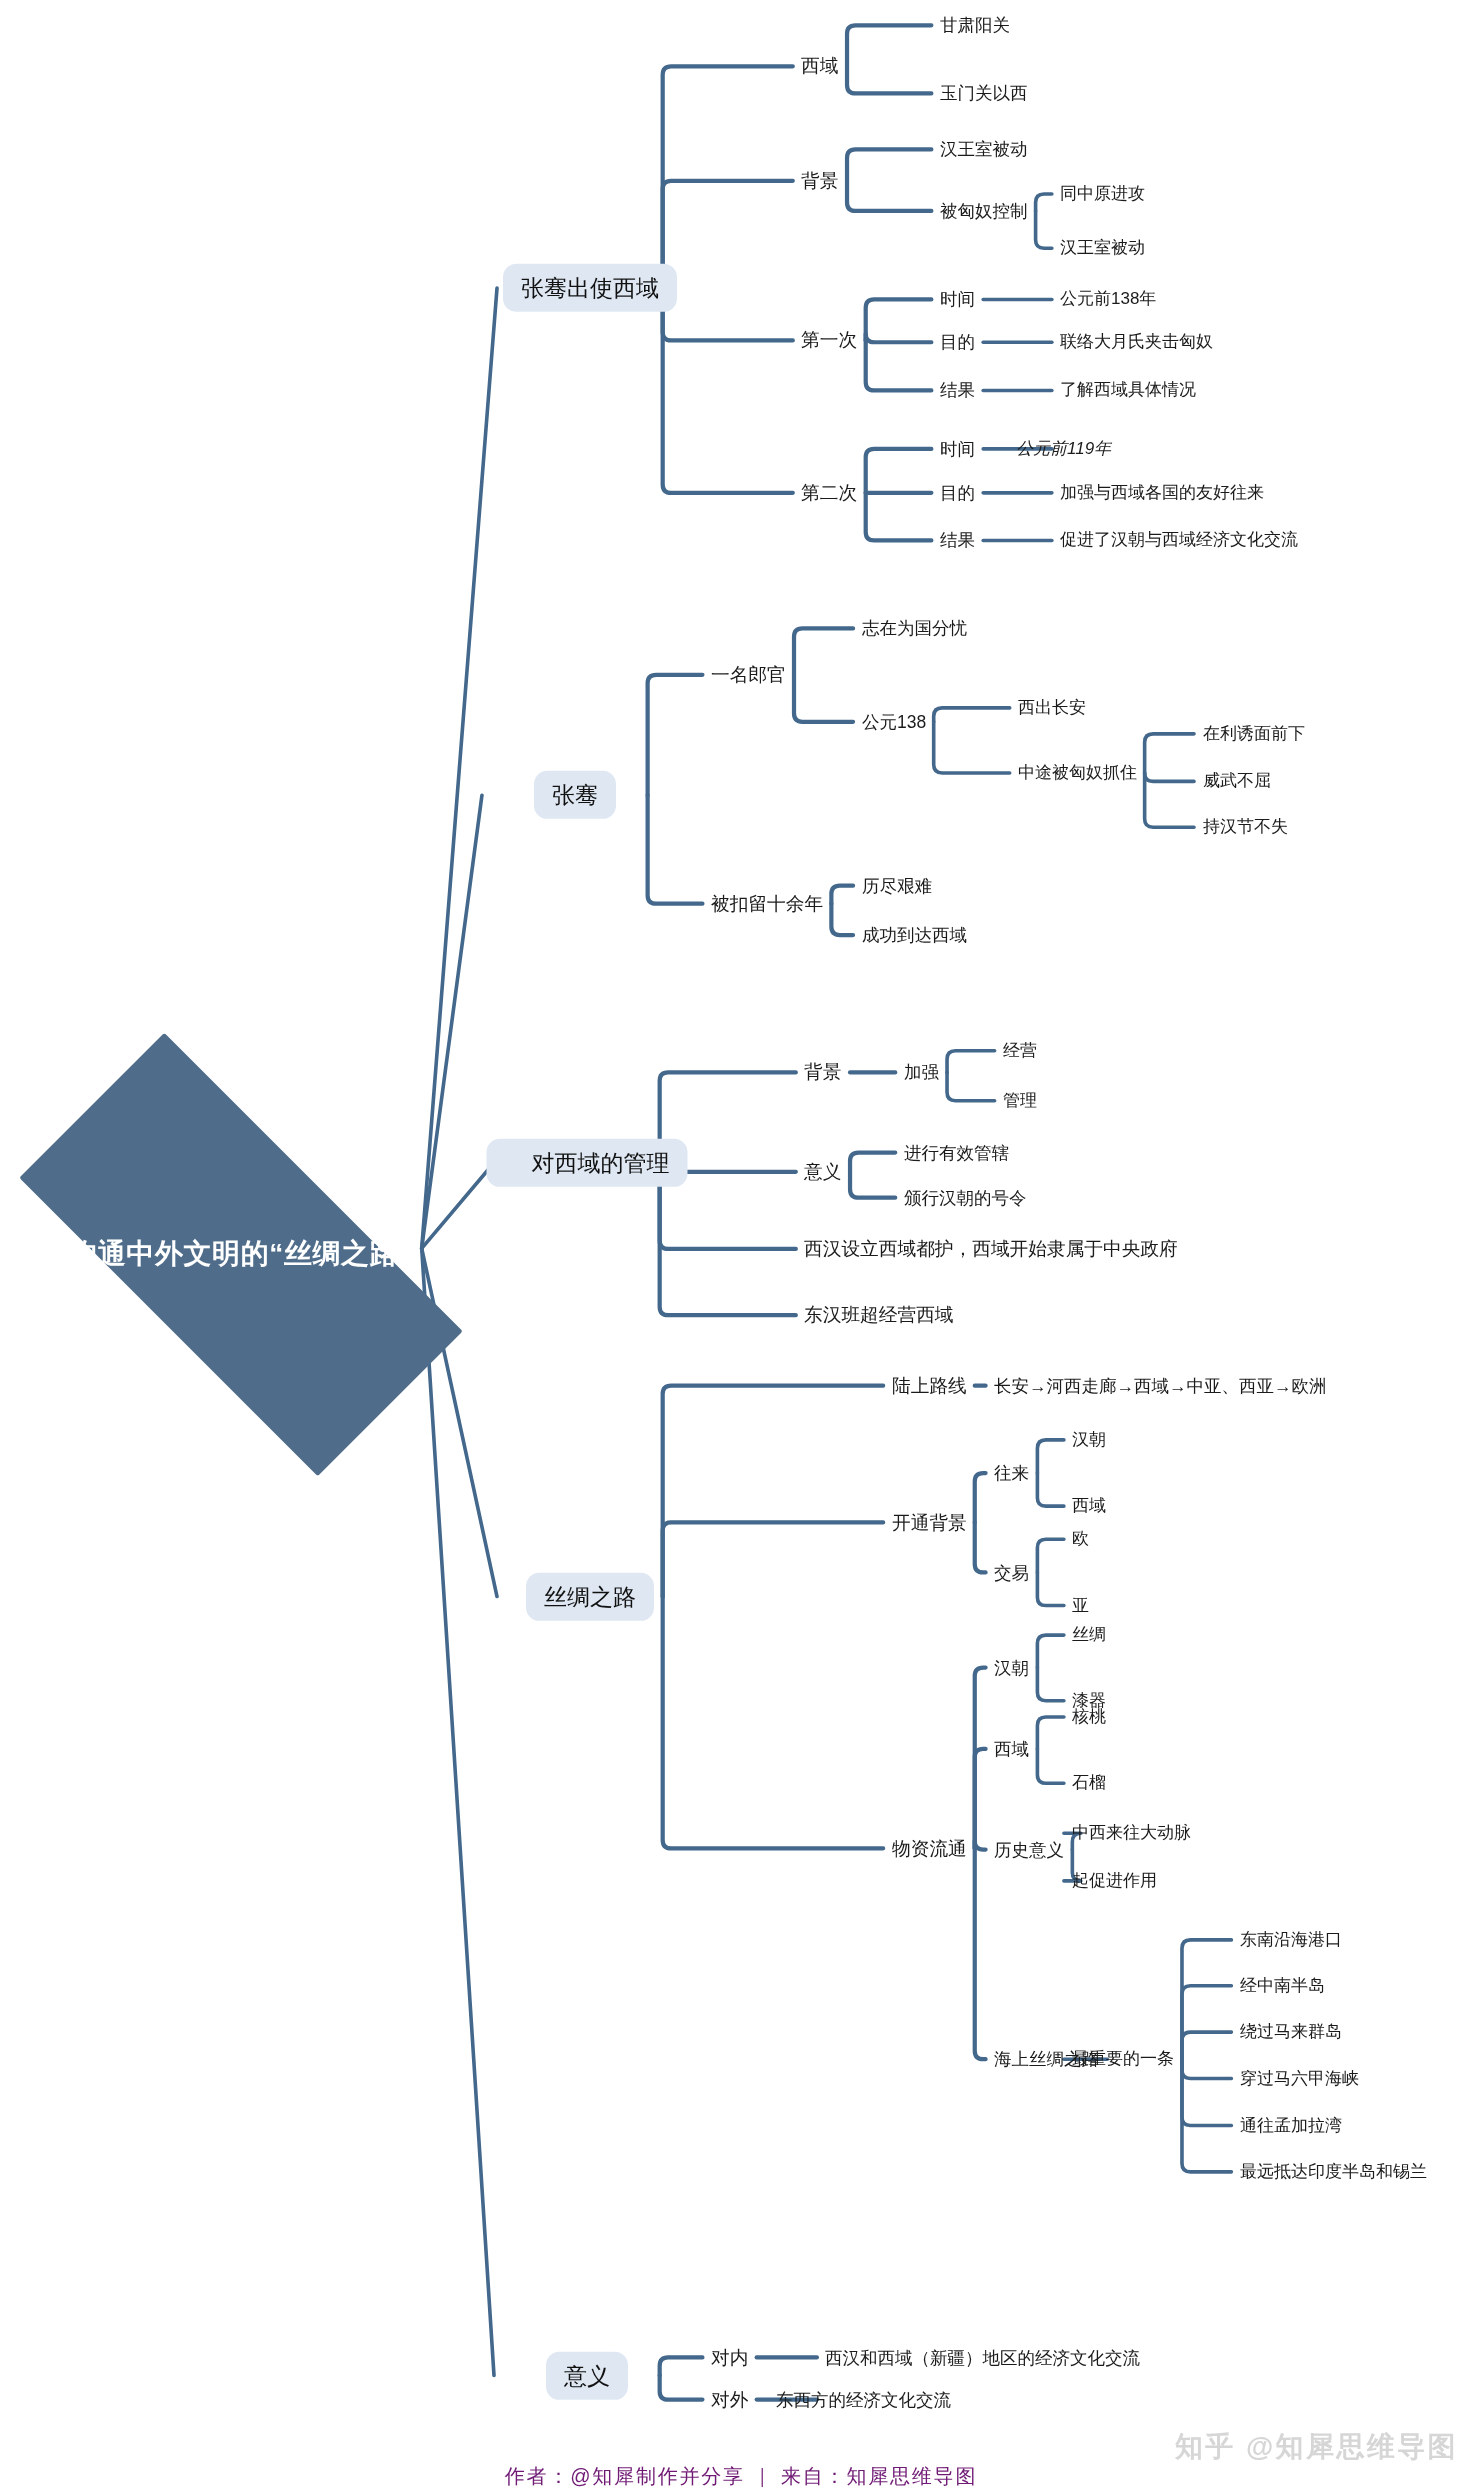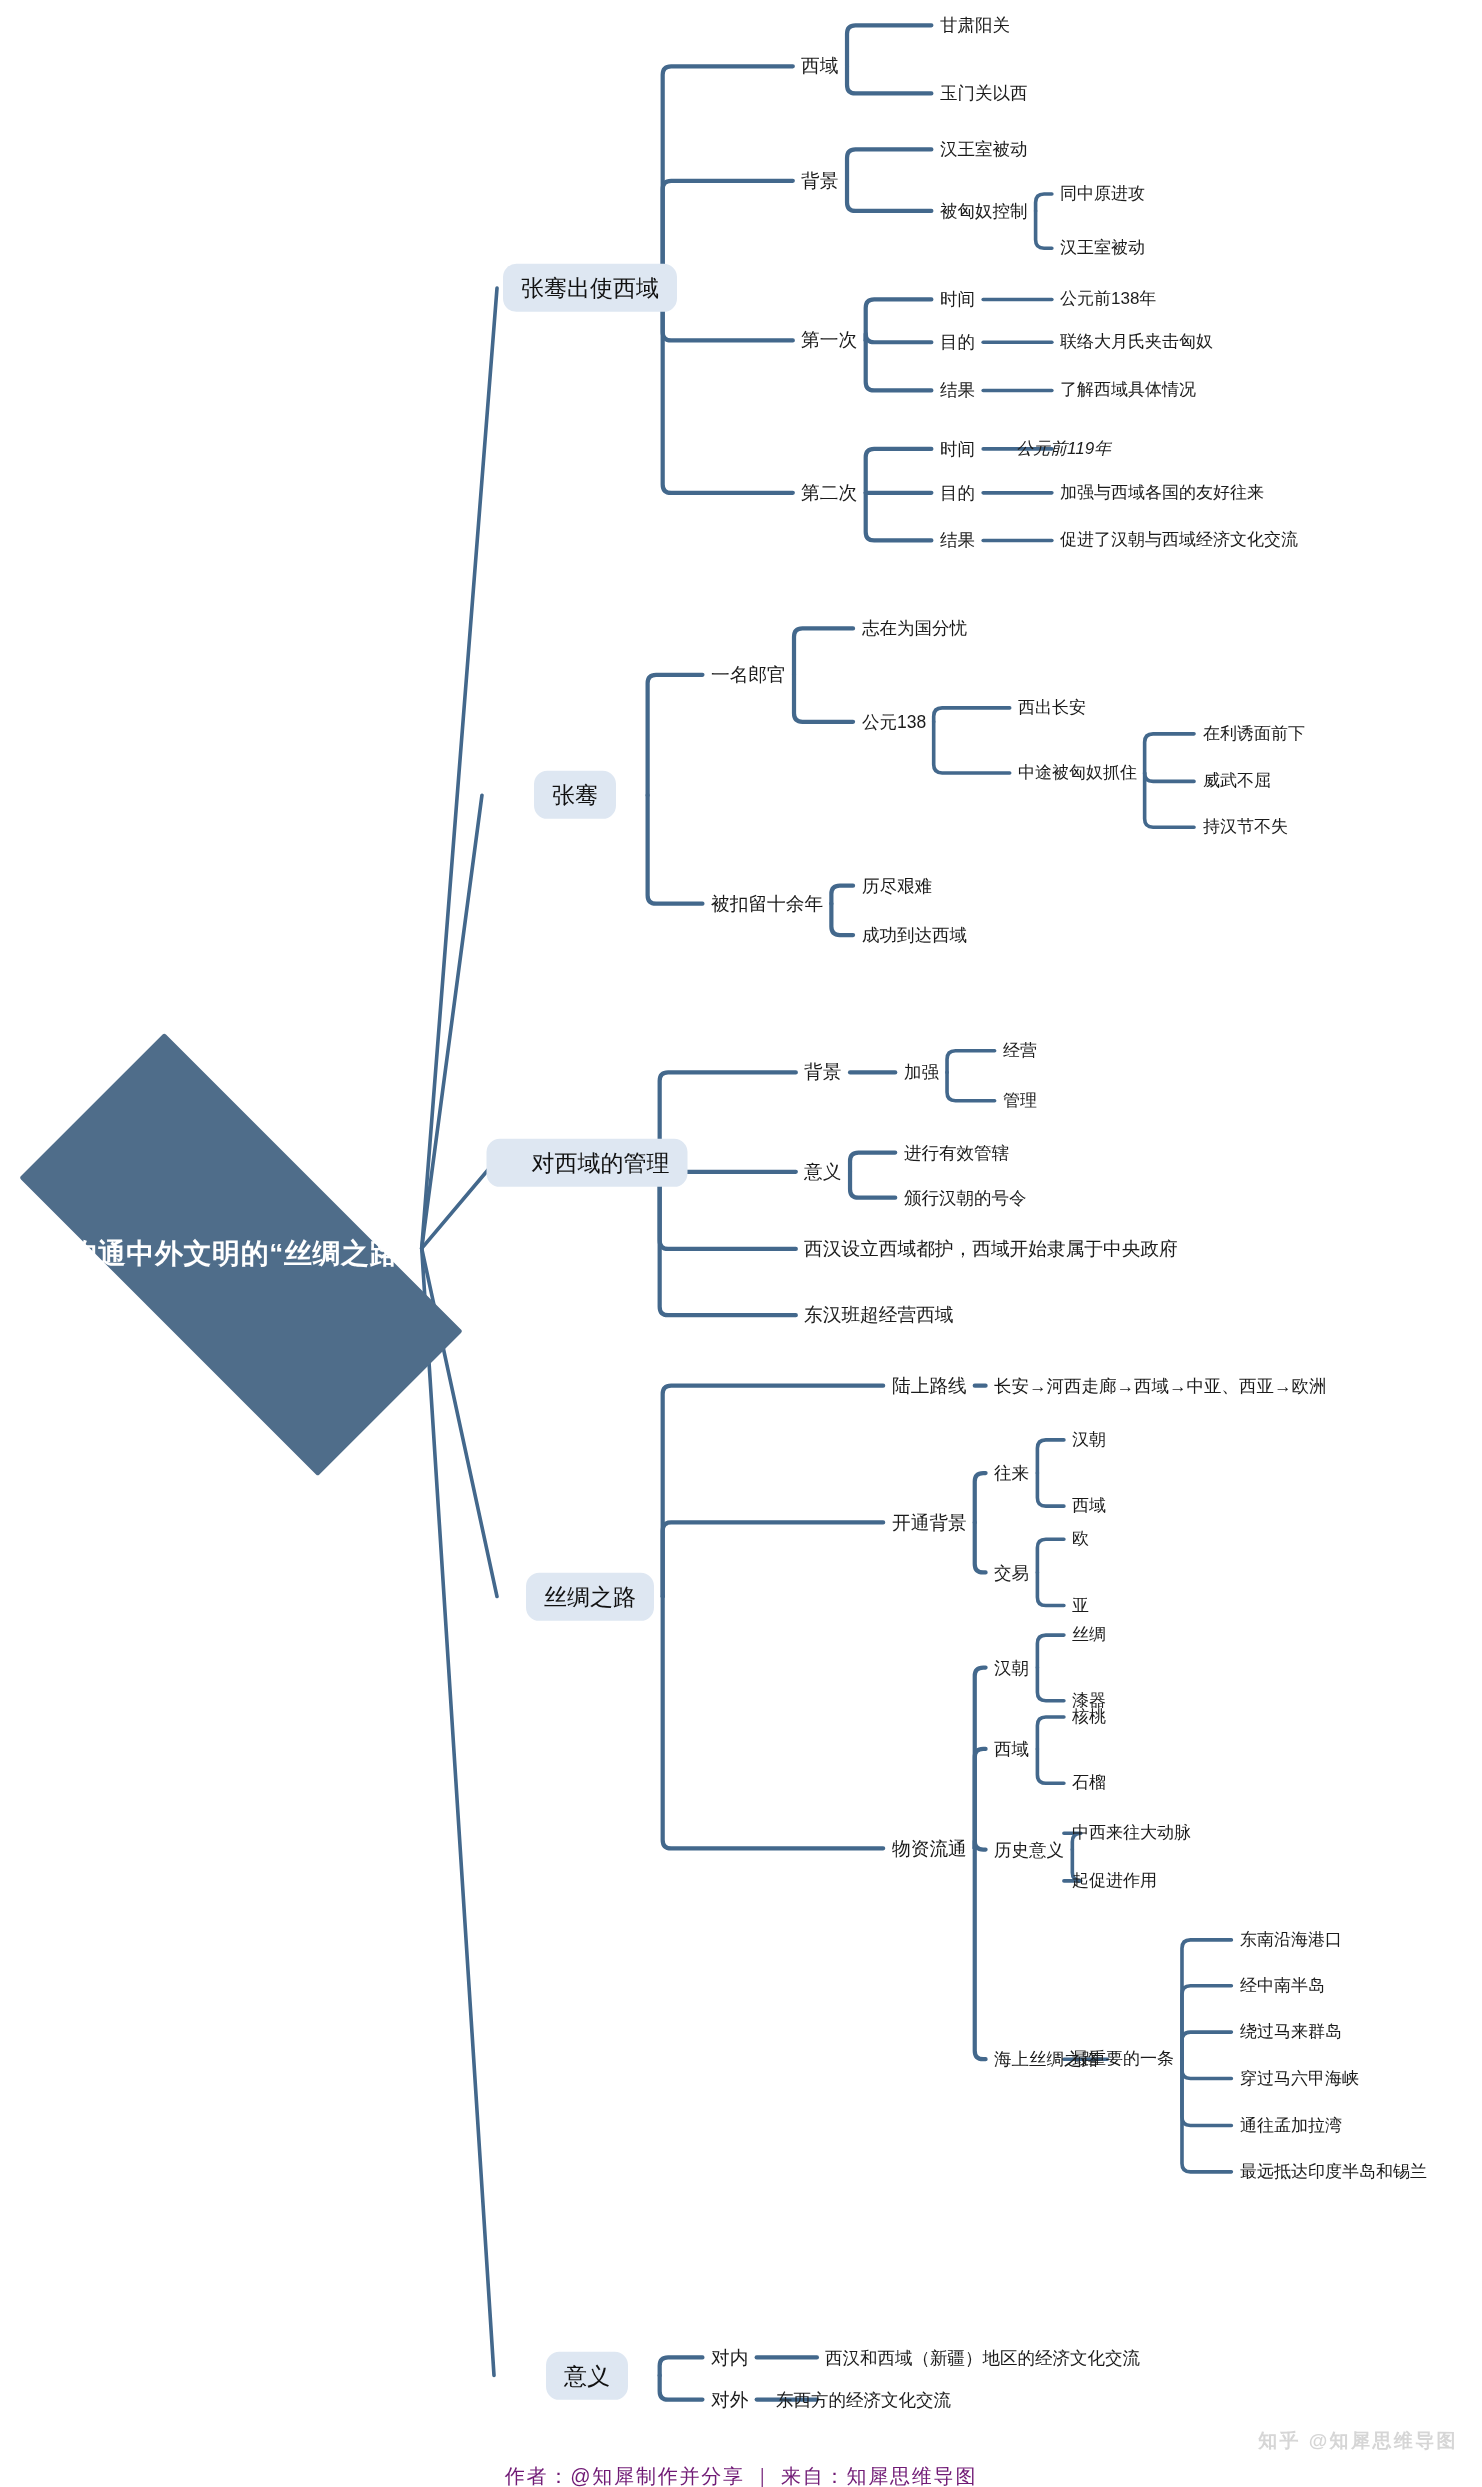--- a/index.html
+++ b/index.html
@@ -80,21 +80,21 @@
     font-size: 20px;
     color: #701a75;
     letter-spacing: 1.8px;
     white-space: nowrap;
     margin-top: 20px;
   }
   .watermark {
     position: absolute;
     right: 24px;
     top: 2428px;
-    font-size: 19px;
+    font-size: 28px;
     color: #cfcfcf;
     font-weight: 700;
     letter-spacing: 2.4px;
     white-space: nowrap;
     opacity: .85;
   }
 </style>
 </head>
 <body>
 

